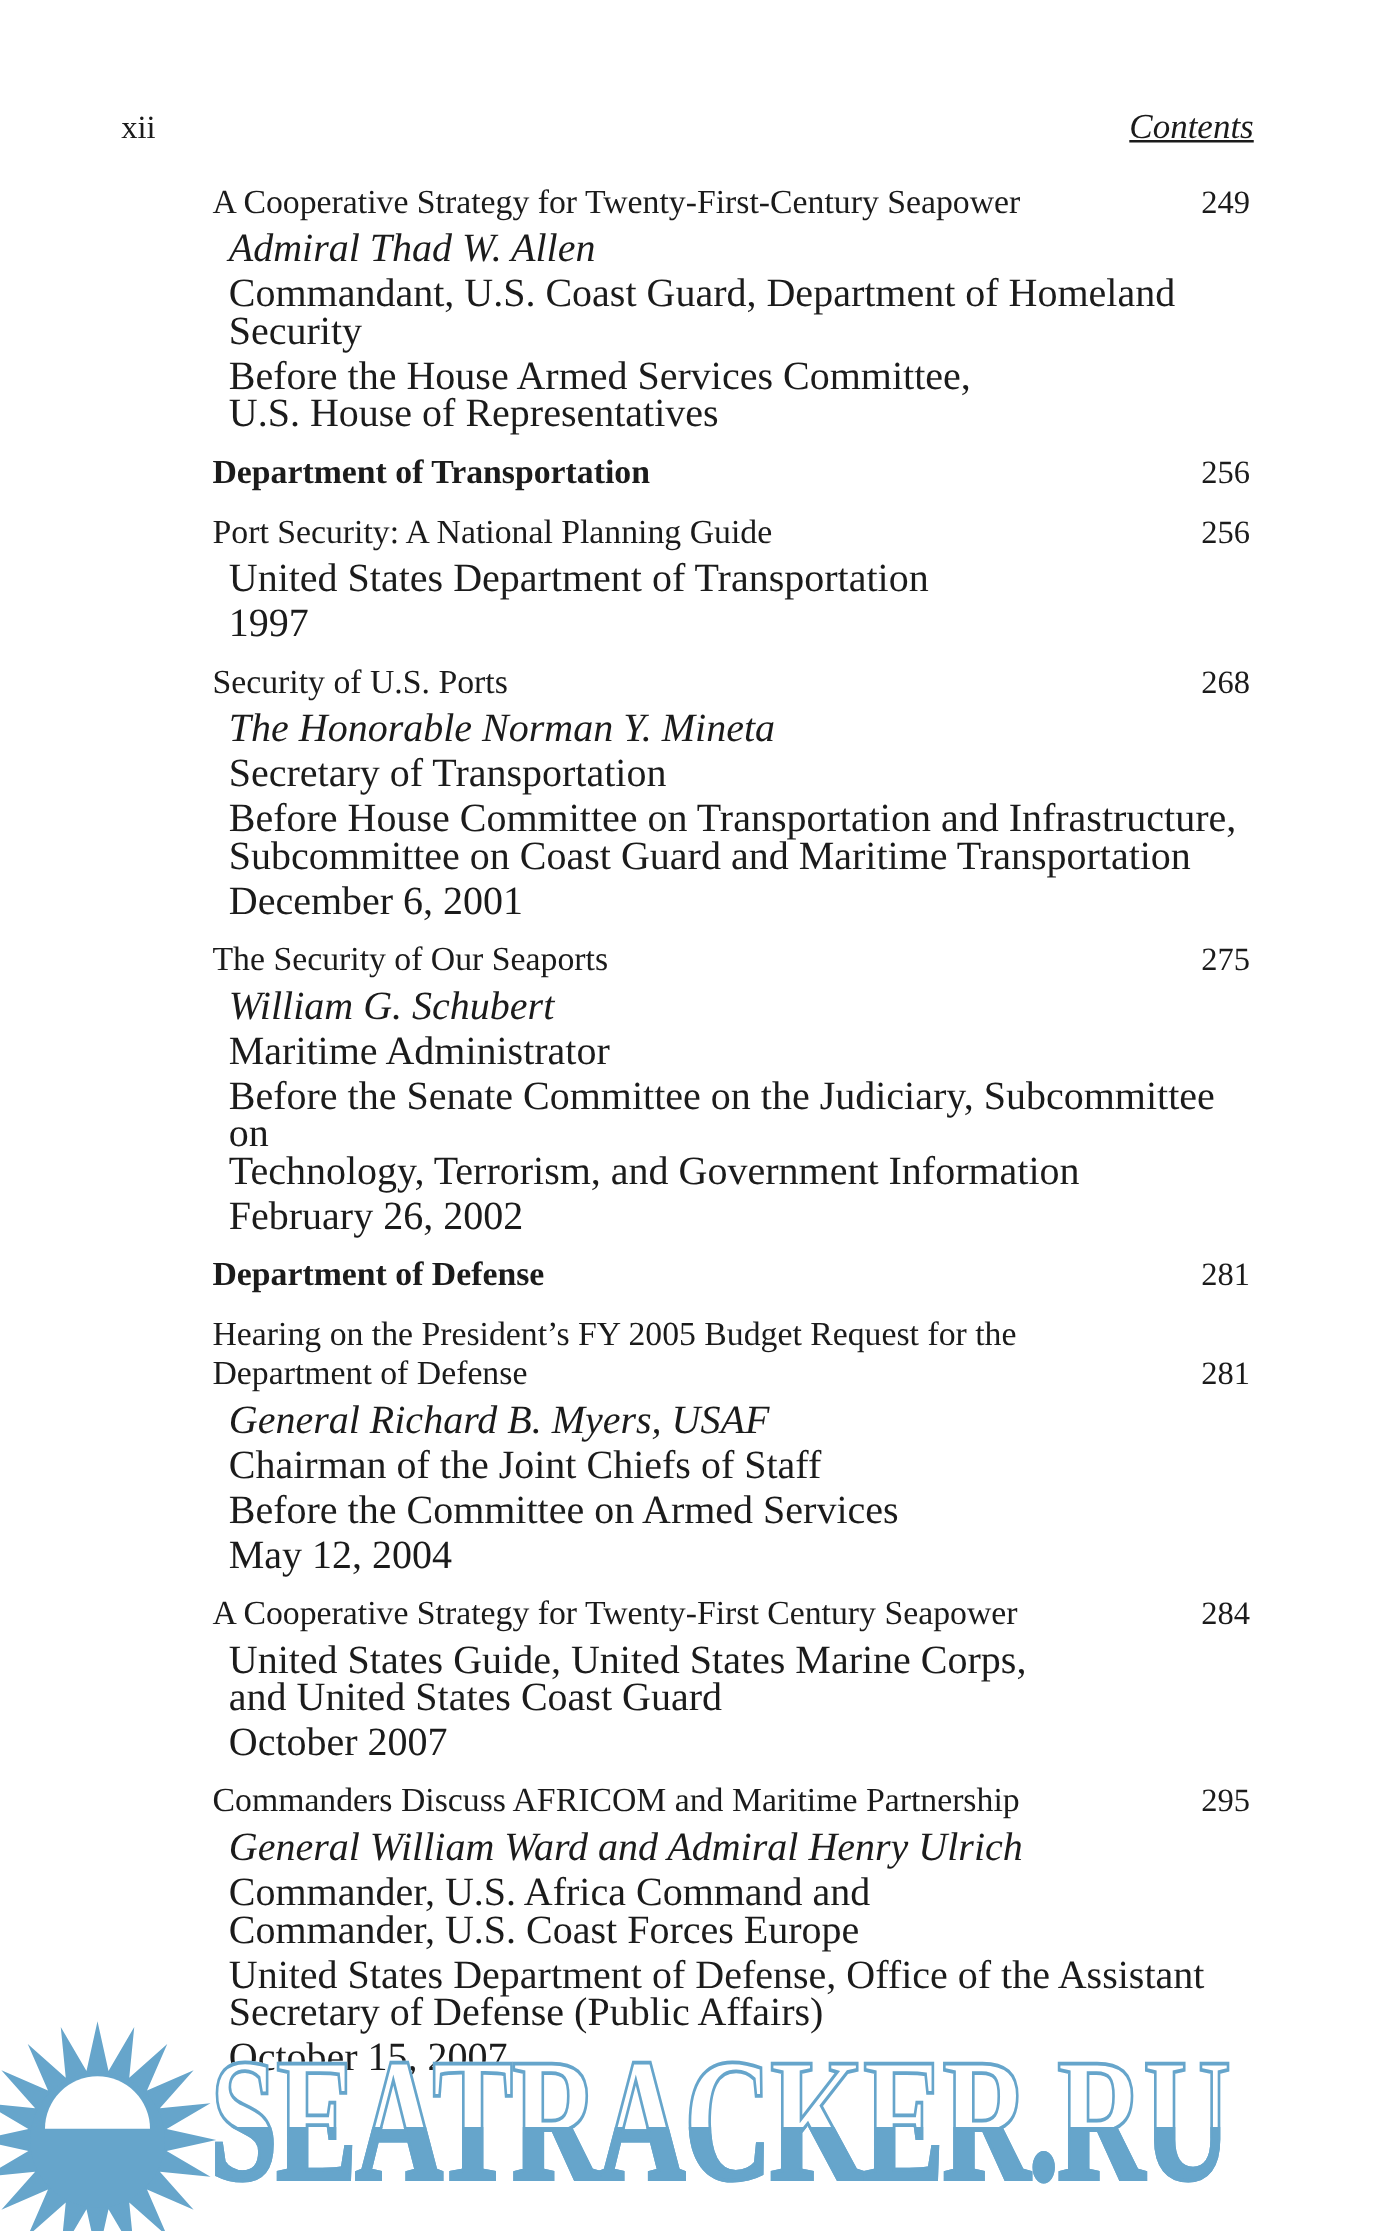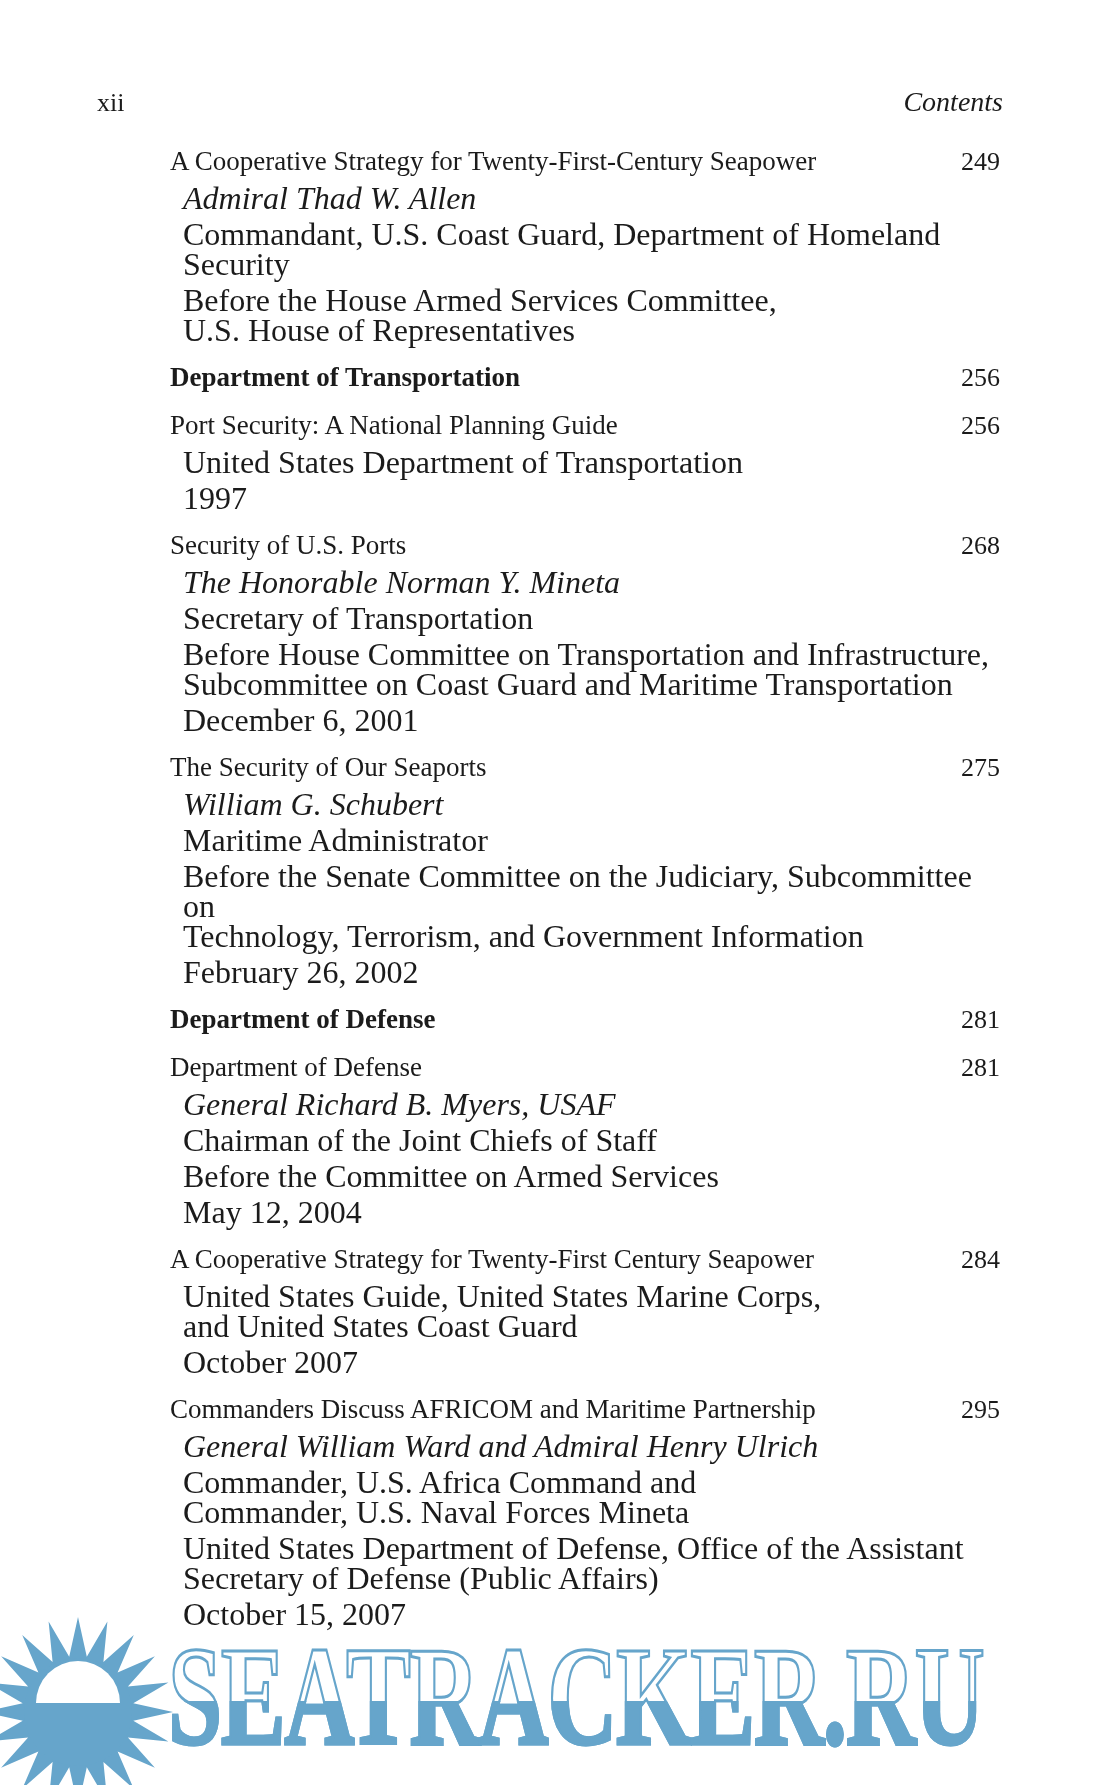--- a/index.html
+++ b/index.html
@@ -11,21 +11,21 @@
     color:#1b1b1b;
     font-family:"Liberation Serif", serif;
   }
   
   .header{
     position:absolute;
     left:97px;right:100px;top:86px;
     display:flex;justify-content:space-between;align-items:baseline;text-align:center;
   }
   .folio{font-size:26px;}
-  .running-head{font-style:italic;font-size:28px;}
+  .running-head{font-style:italic;font-size:28px;text-decoration:underline;}
 
   
   .toc{
     position:absolute;
     left:158px;right:103px;top:146px;
   }
   .entry{margin-bottom:17px;}
   .entry-head{display:flex;align-items:flex-end;margin-left:12px;}
   .entry-title{flex:1;font-size:27px;line-height:31px;padding-right:18px;}
   .entry.section .entry-title{font-weight:bold;}
@@ -151,20 +151,21 @@
         <div class="entry-head">
           <div class="entry-title">
             <div class="title-line">Department of Defense</div>
           </div>
           <div class="entry-page">281</div>
         </div>
       </div>
       <div class="entry chapter">
         <div class="entry-head">
           <div class="entry-title">
+            <div class="title-line">Hearing on the President’s FY 2005 Budget Request for the</div>
             <div class="title-line">Department of Defense</div>
           </div>
           <div class="entry-page">281</div>
         </div>
         <div class="para italic">
           <div>General Richard B. Myers, USAF</div>
         </div>
         <div class="para">
           <div>Chairman of the Joint Chiefs of Staff</div>
         </div>
@@ -195,21 +196,21 @@
           <div class="entry-title">
             <div class="title-line">Commanders Discuss AFRICOM and Maritime Partnership</div>
           </div>
           <div class="entry-page">295</div>
         </div>
         <div class="para italic">
           <div>General William Ward and Admiral Henry Ulrich</div>
         </div>
         <div class="para">
           <div>Commander, U.S. Africa Command and</div>
-          <div>Commander, U.S. Naval Forces Mineta</div>
+          <div>Commander, U.S. Coast Forces Europe</div>
         </div>
         <div class="para">
           <div>United States Department of Defense, Office of the Assistant</div>
           <div>Secretary of Defense (Public Affairs)</div>
         </div>
         <div class="para">
           <div>October 15, 2007</div>
         </div>
       </div>
     </div>

